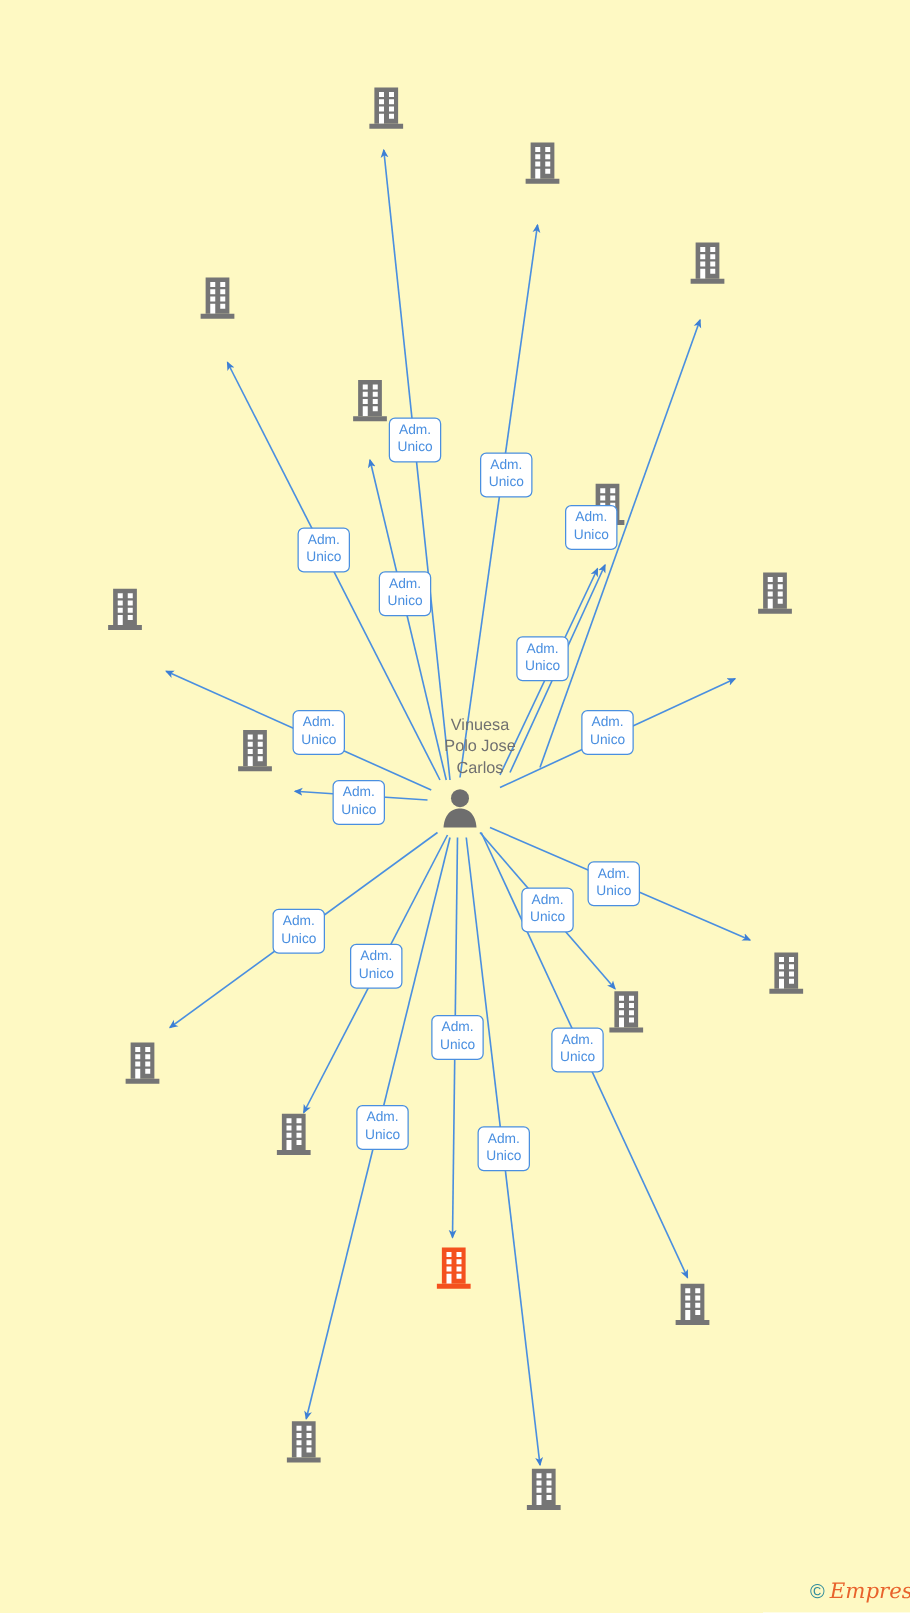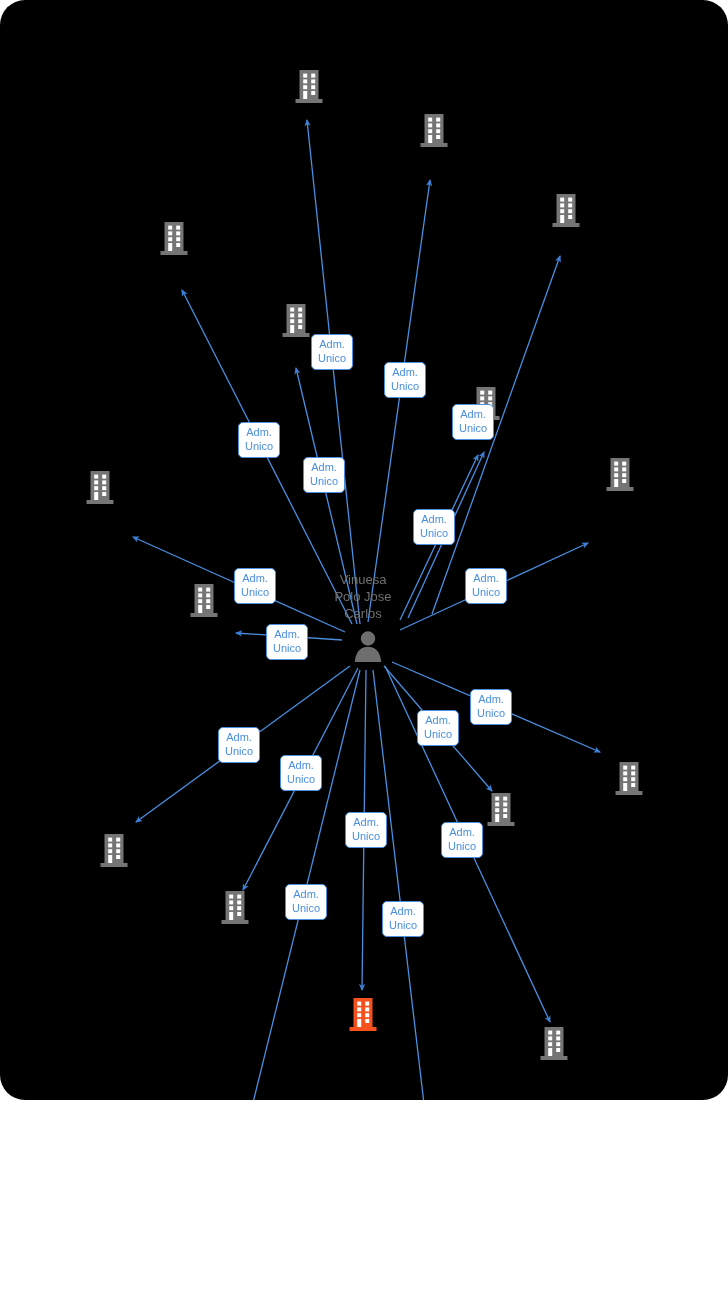--- a/index.html
+++ b/index.html
@@ -6,24 +6,23 @@
     margin: 0;
     padding: 0;
     background: #ffffff;
   }
   body {
     font-family: "Liberation Sans", sans-serif;
   }
   #canvas {
     position: relative;
     width: 728px;
-    height: 1100px;
-    background: #000000;
+    height: 1290px;
+    background: #fef9c3;
     overflow: hidden;
-    border-radius: 25px;
   }
   #edges {
     position: absolute;
     left: 0; top: 0;
     width: 728px;
     height: 1290px;
   }
   .node {
     position: absolute;
     width: 150px;
@@ -408,21 +407,21 @@
       <div class="badge" style="left: 441px; top: 822px;">Adm.
 Unico</div>
       <div class="badge" style="left: 345px; top: 812px;">Adm.
 Unico</div>
       <div class="badge" style="left: 285px; top: 884px;">Adm.
 Unico</div>
       <div class="badge" style="left: 382px; top: 901px;">Adm.
 Unico</div>
     </div>
 
-  <div class="person-label" id="center-label" style="left: 363px; top: 571px;">Vinuesa
+  <div class="person-label" id="center-label" style="left: 384px; top: 571px;">Vinuesa
 Polo Jose
 Carlos</div>
   <div id="center-icon-wrap" style="position: absolute; left: 351px; top: 629px; z-index: 4;"><svg width="34" height="34" viewBox="0 0 34 34">
         <circle cx="17" cy="9.5" r="7.2" fill="#6e6e6e"></circle>
         <path d="M3.8 33 C4.6 21.5 11 17.8 17 17.8 C23 17.8 29.4 21.5 30.2 33 Z" fill="#6e6e6e"></path>
       </svg></div>
 
   <div class="watermark" id="watermark" style="left: 648px; top: 1265px;">
     <span class="c-mark">©</span>
     <span class="wm-text">Empresia</span>

